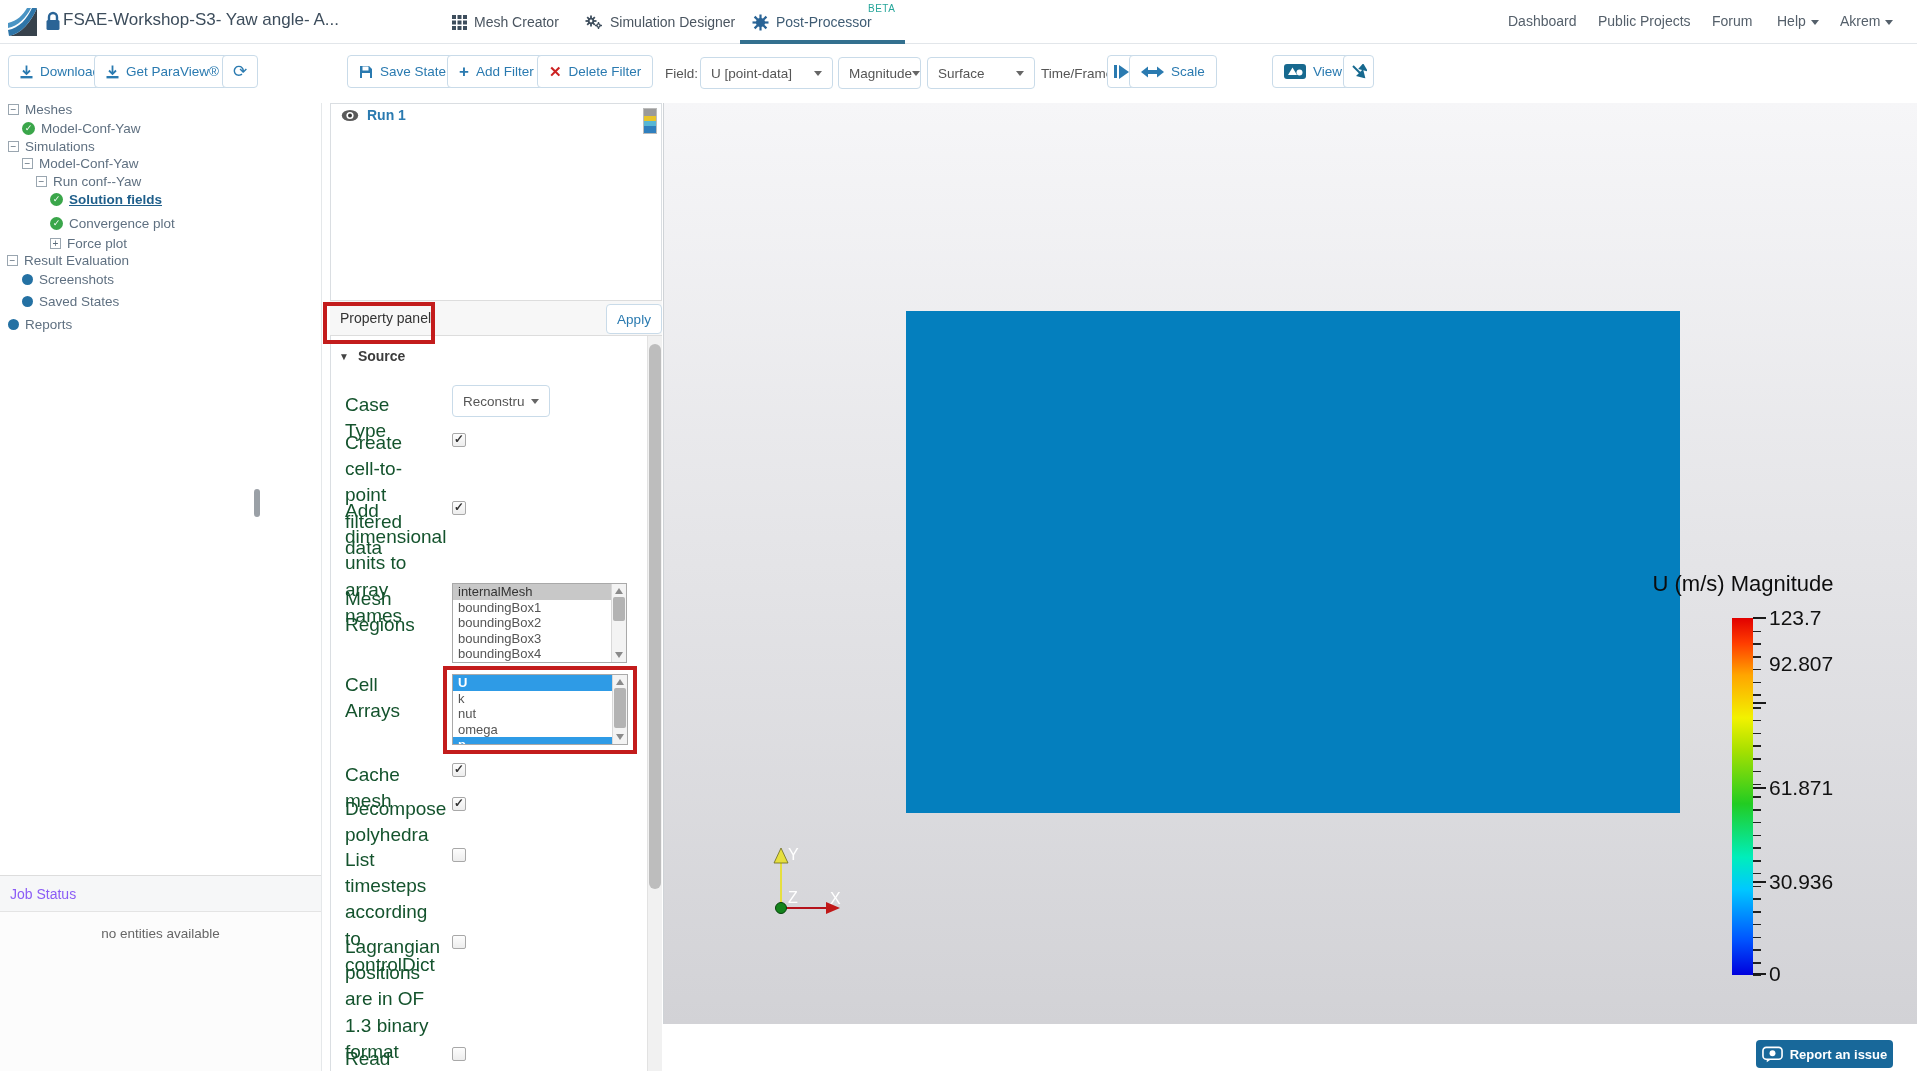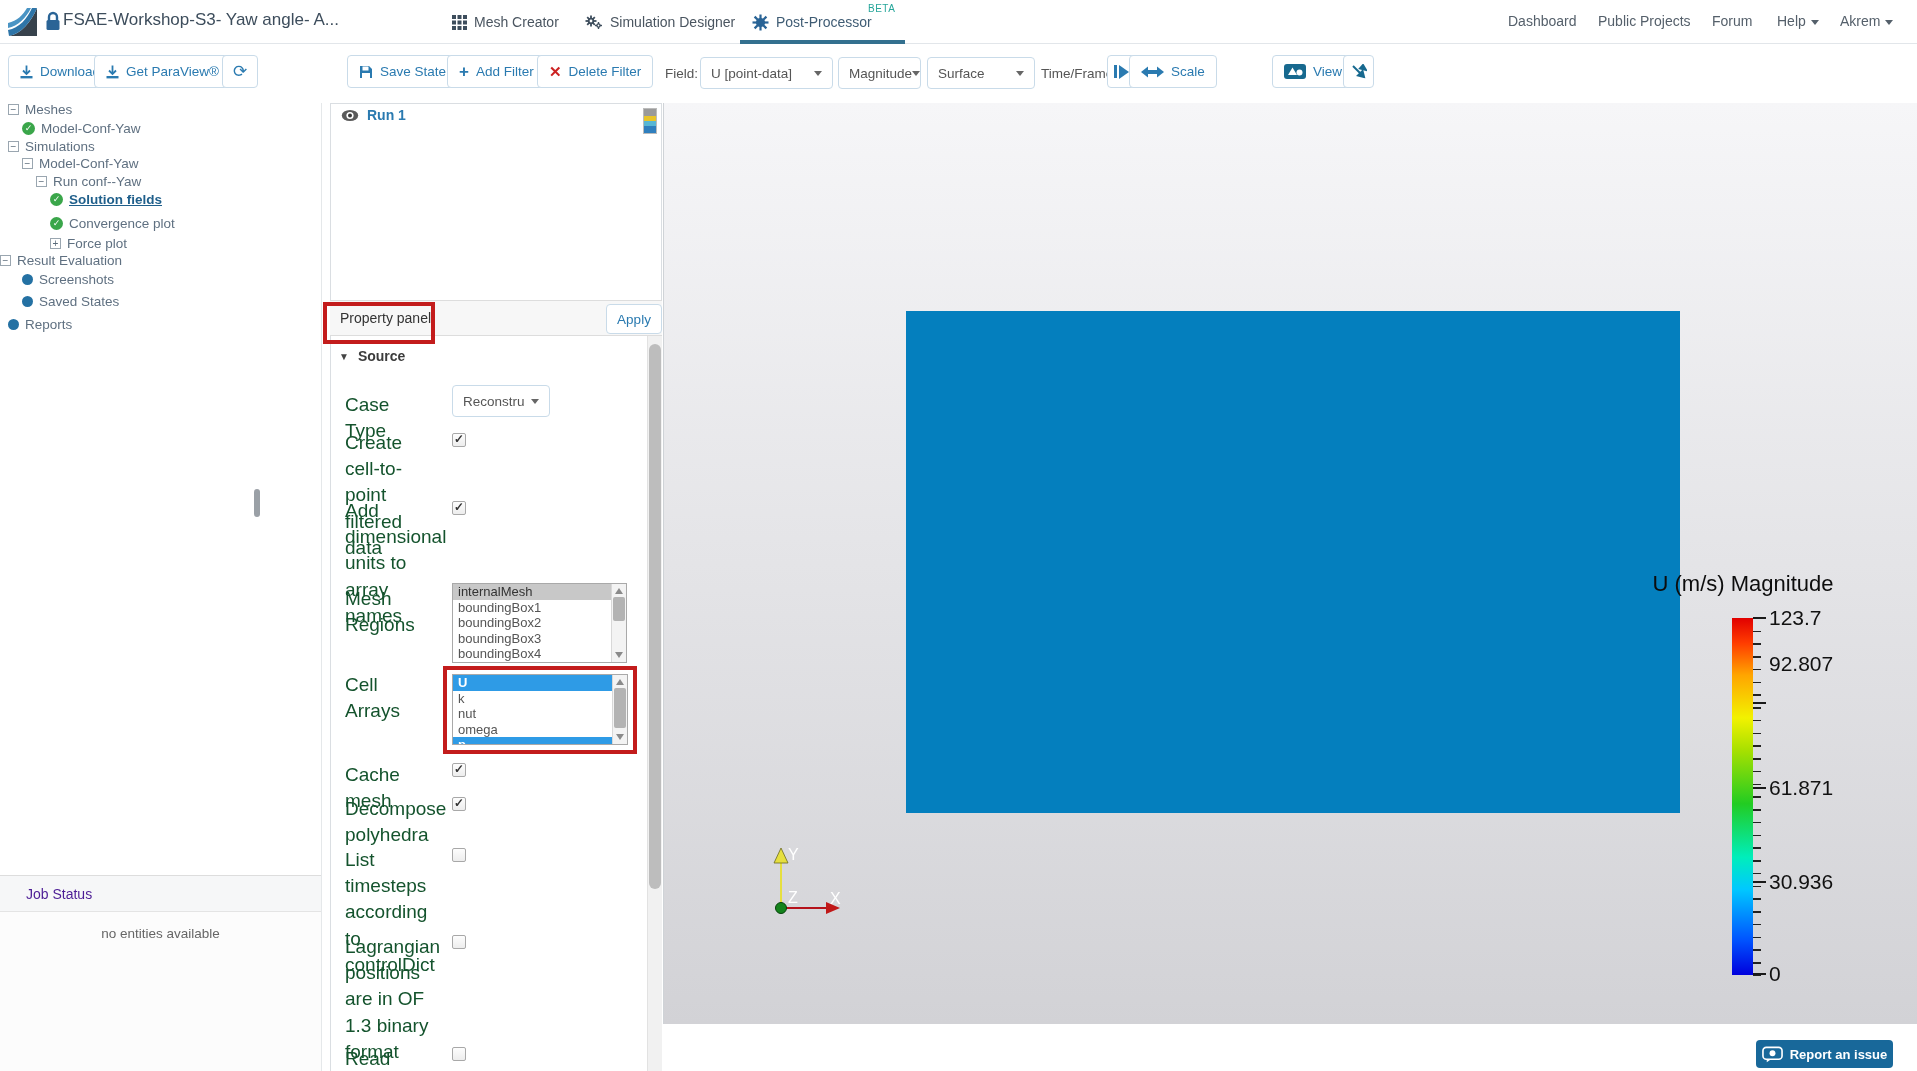--- a/index.html
+++ b/index.html
@@ -39,21 +39,21 @@
   .texp { width:11px; height:11px; border:1px solid #9aa6b0; background:#fff; font-size:10px; line-height:9px; text-align:center; color:#5a6b7a; flex:0 0 auto; }
   .texp.minus::after { content:"−"; } .texp.plus::after { content:"+"; }
   .tcheck { width:13px; height:13px; border-radius:50%; background:#3aa64a; color:#fff; font-size:9px; line-height:13px; text-align:center; flex:0 0 auto; }
   .tcheck::after { content:"✓"; }
   .tdot { width:11px; height:11px; border-radius:50%; background:#2471a3; flex:0 0 auto; }
   .tree-selected { font-weight:bold; text-decoration:underline; color:#1f5f8b; }
   #resize-handle { position:absolute; left:254px; top:445px; width:6px; height:28px; border-radius:3px; background:#9aa0a6; }
 
   
   #job-status { position:absolute; left:0; top:831px; width:321px; height:196px; border-top:1px solid #ddd; background:#fcfcfc; }
-  #job-status .jshead { height:36px; background:#f6f7f8; border-bottom:1px solid #e4e4e4; display:flex; align-items:center; padding-left:26px; font-size:14px; color:#4c1d95; }
+  #job-status .jshead { height:36px; background:#f6f7f8; border-bottom:1px solid #e4e4e4; display:flex; align-items:center; padding-left:10px; font-size:14px; color:#8b5cf6; }
   #job-status .jscols { height:36px; display:flex; border-bottom:1px solid #e4e4e4; font-size:13.5px; color:#444; background:#fafafa; }
   #job-status .jscols > div { display:flex; align-items:center; padding-left:18px; border-right:1px solid #e8e8e8; }
   #job-status .empty { text-align:center; margin-top:14px; font-size:13.5px; color:#666; }
 
   
   #middle-panel { position:absolute; left:330px; top:103px; width:332px; height:968px; background:#fff; border:1px solid #dadee2; border-bottom:none; z-index:5; }
   #prop-header { position:absolute; left:330px; top:300px; width:332px; height:36px; background:#f7f7f7; border-top:1px solid #ddd; border-bottom:1px solid #ddd; z-index:6; }
   .plabel { position:absolute; left:345px; width:84px; font-size:19px; color:#14532d; line-height:1.38; z-index:6; }
   .cb { position:absolute; width:14px; height:14px; border:1px solid #a8a8a8; border-radius:2px; background:linear-gradient(#fdfdfd,#ededed); z-index:6; }
   .cb.on::after { content:"✓"; position:absolute; left:1px; top:-2px; font-size:12px; font-weight:bold; color:#333; }
@@ -292,21 +292,21 @@
         <span class="tree-selected">Solution fields</span>
       </div>
     <div class="treerow" style="left:50px;top:172px">
         <span class="tcheck"></span>
         <span>Convergence plot</span>
       </div>
     <div class="treerow" style="left:50px;top:192px">
         <span class="texp plus"></span>
         <span>Force plot</span>
       </div>
-    <div class="treerow" style="left:0;top:209px">
+    <div class="treerow" style="left:7px;top:209px">
         <span class="texp minus"></span>
         <span>Result Evaluation</span>
       </div>
     <div class="treerow" style="left:22px;top:228px">
         <span class="tdot"></span>
         <span>Screenshots</span>
       </div>
     <div class="treerow" style="left:22px;top:250px">
         <span class="tdot"></span>
         <span>Saved States</span>

